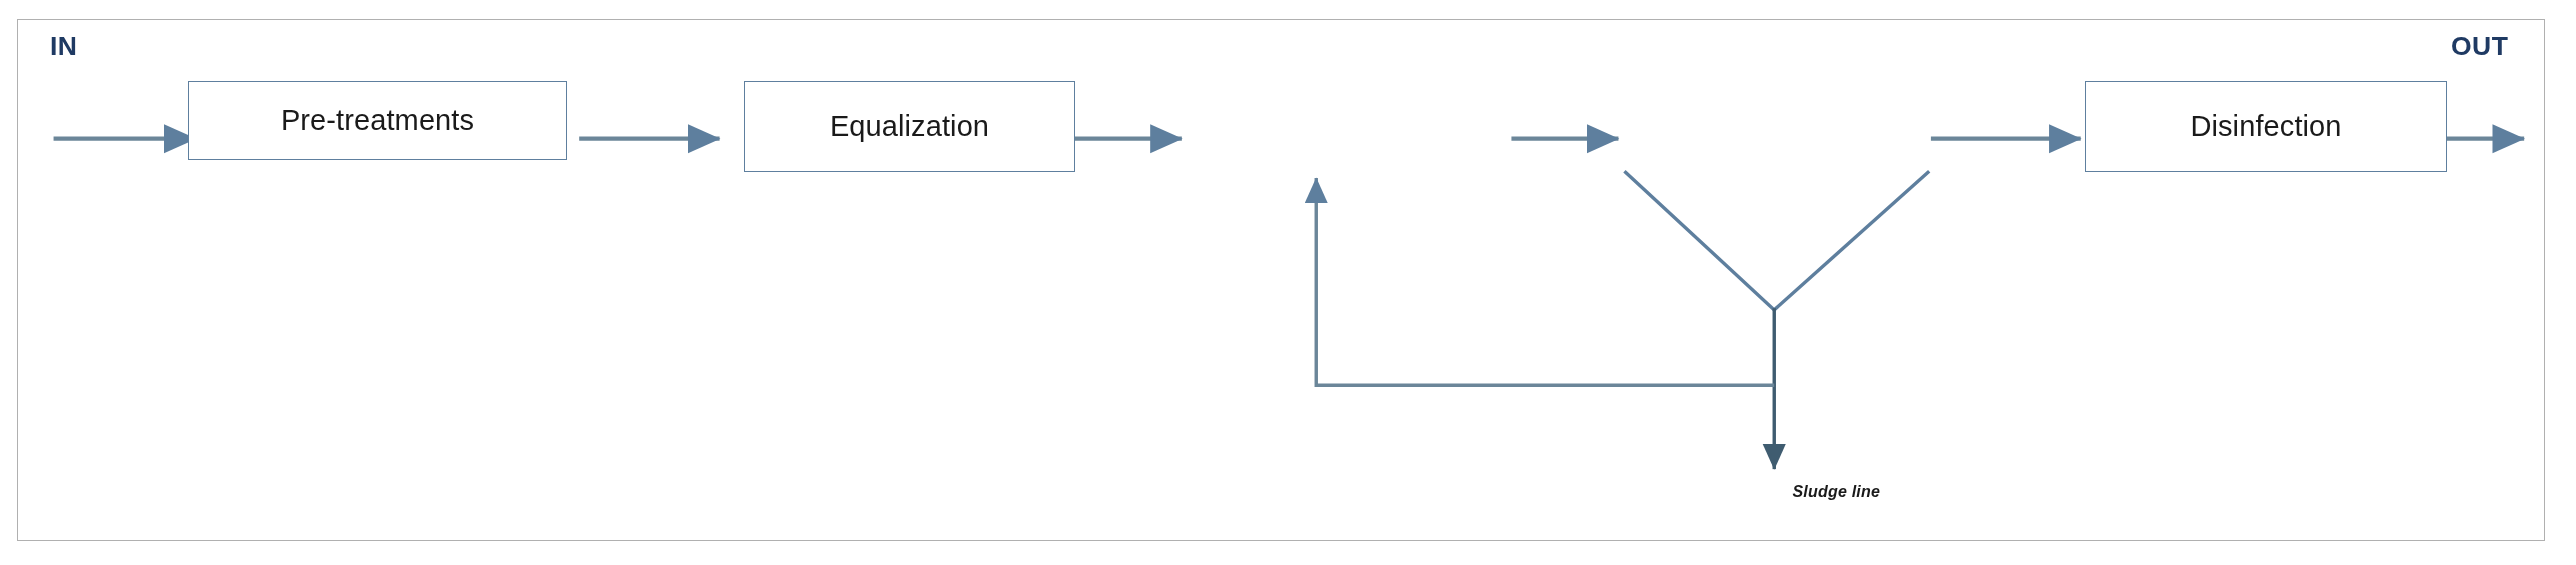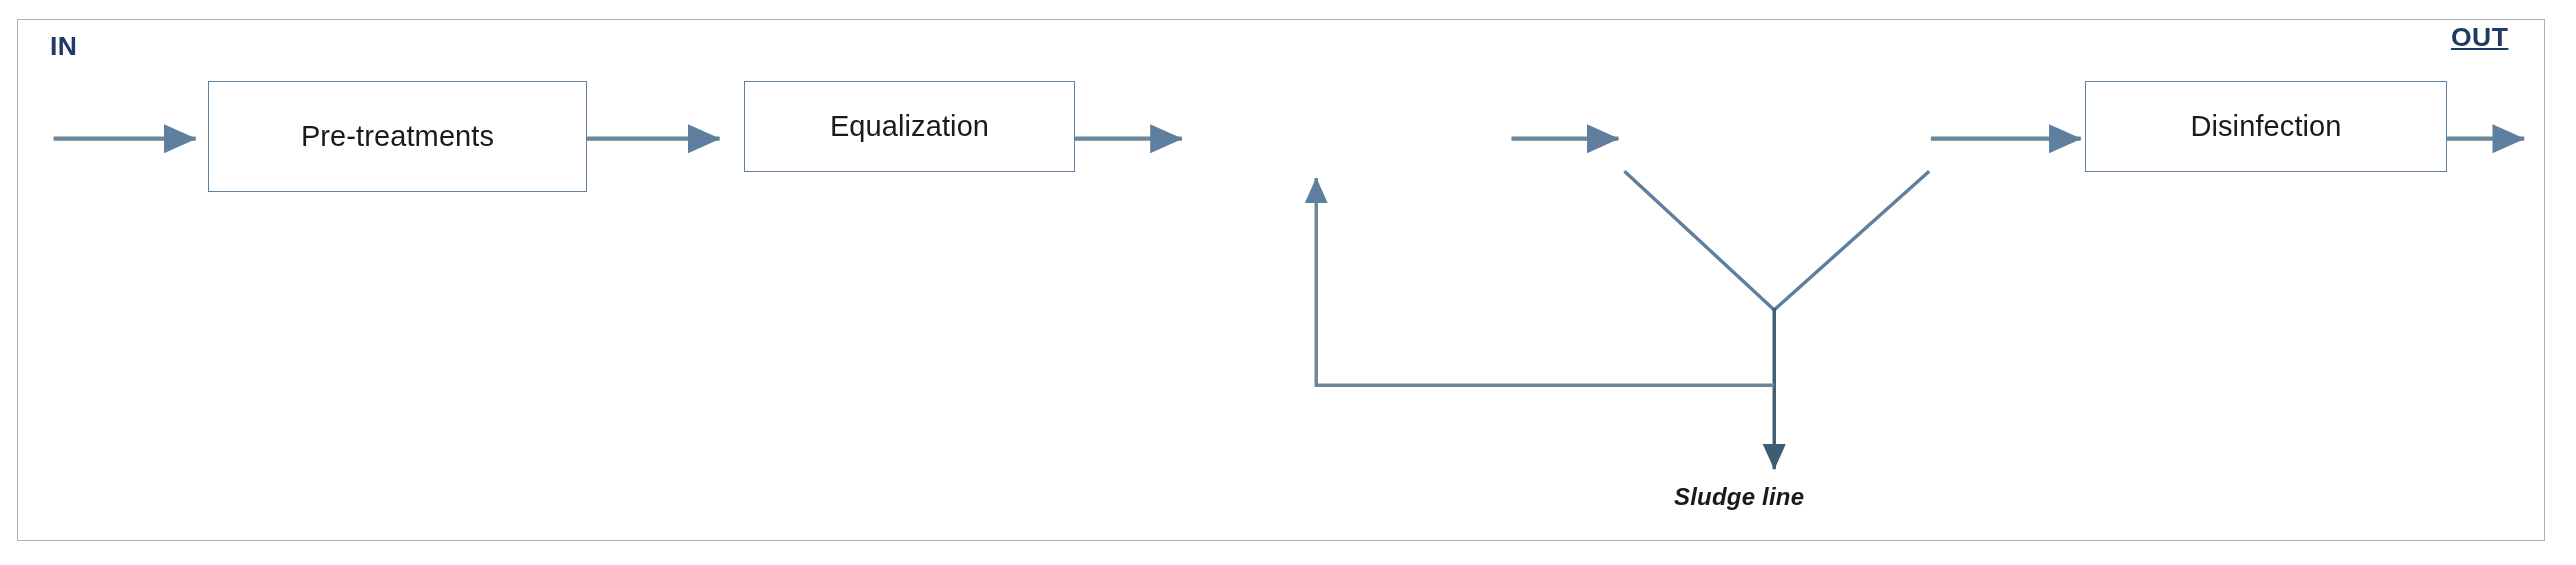--- a/index.html
+++ b/index.html
@@ -62,30 +62,30 @@
   .endpoint-label {
     position: absolute;
     font-family: "Liberation Sans", sans-serif;
     font-size: 26.5px;
     font-weight: bold;
     color: #1f3a63;
     letter-spacing: 0.5px;
     text-align: center;
   }
   #label-in  { left: 50px;  top: 31px; }
-  #label-out { left: 2451px; top: 22px; text-decoration: underline; }
+  #label-out { left: 2451px; top: 31px; }
   
   #sludge-label {
     position: absolute;
     left: 1674px;
     top: 483px;
     width: 206px;
-    text-align: left;
+    text-align: right;
     font-family: "Liberation Sans", sans-serif;
-    font-size: 24px;
+    font-size: 16px;
     font-weight: bold;
     font-style: italic;
     color: #1a1a1a;
     letter-spacing: 0.2px;
   }
 </style>
 </head>
 <body>
 
 <div id="stage">
@@ -118,21 +118,21 @@
 
     <line x1="2072" y1="360" x2="2072" y2="548" stroke="#3f5c70" stroke-width="4" marker-end="url(#arrowhead-dark)"></line>
 
     <polyline points="2072,450 1537,450 1537,208" fill="none" stroke="#6b8699" stroke-width="4" marker-end="url(#arrowhead)"></polyline>
   </svg>
 
   <div class="endpoint-label" id="label-in">IN</div>
 
   <div class="endpoint-label" id="label-out">OUT</div>
 
-  <div class="proc-box" style="left:208px; top:81px; width:379px; height:111px;">
+  <div class="proc-box" style="left:188px; top:81px; width:379px; height:79px;">
     <span class="proc-label">Pre-treatments</span>
   </div>
 
   <div class="proc-box" style="left:744px; top:81px; width:331px; height:91px;">
     <span class="proc-label">Equalization</span>
   </div>
 
 
 
   <div class="proc-box" style="left:2085px; top:81px; width:362px; height:91px;">

